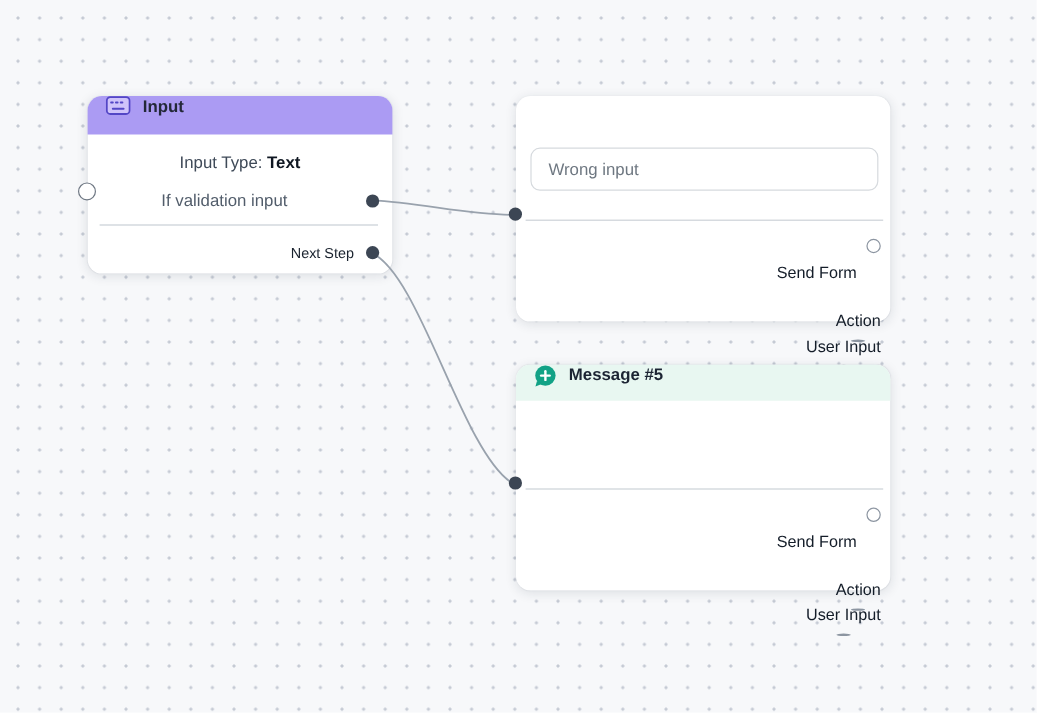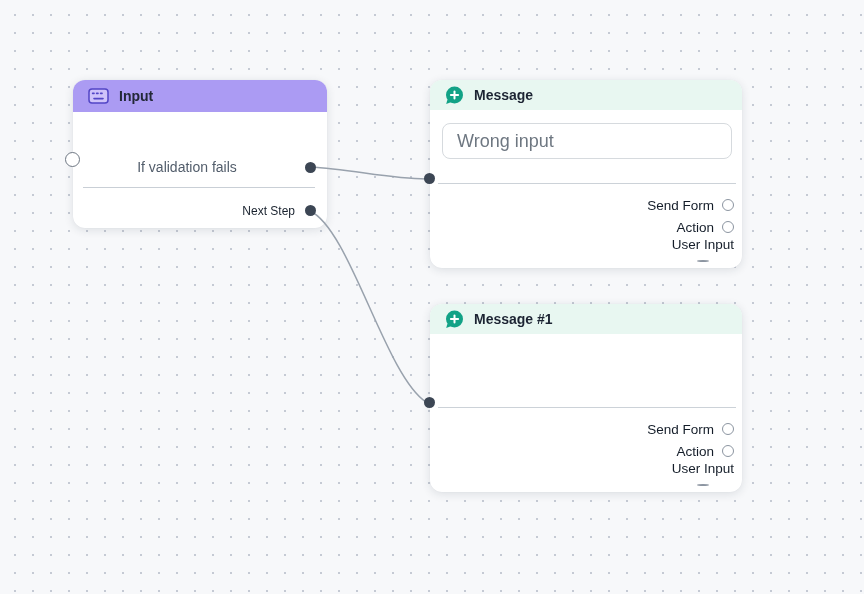--- a/index.html
+++ b/index.html
@@ -12,21 +12,21 @@
     background-image:radial-gradient(circle, #c5cad4 1.1px, transparent 1.5px);
     background-size:18px 18px;
     background-position:6px 6px;
   }
 
   .node {
     position:absolute; background:#ffffff; border-radius:12px;
     box-shadow:0 2px 10px rgba(28,39,60,.12), 0 0 1px rgba(28,39,60,.08);
   }
   .node-header {
-    display:flex; align-items:center; gap:10px;
+    display:flex; gap:10px;
     border-radius:12px 12px 0 0; padding:0 15px;
     font-size:14px; font-weight:bold; color:#1c2433;
   }
 
   
   .node-input { left:73px; top:80px; width:254px; height:148px; }
   .node-input .node-header { height:32px; background:#ab9bf3; color:#232838; }
   .row-center { position:absolute; left:0; width:100%; text-align:center; height:22px; line-height:22px; font-size:14px; }
   .row-type { top:44px; color:#3f4a58; }
   .row-type b { color:#0f1722; }
@@ -40,28 +40,28 @@
 
   
   .node-message { left:430px; width:312px; height:188px; }
   .node-msg1 { top:80px; }
   .node-msg2 { top:304px; }
   .node-message .node-header { height:30px; background:#e8f7f1; }
   .msg-input {
     position:absolute; left:12px; right:10px; top:43px; height:36px;
     background:#fff; border:1px solid #d6dade; border-radius:8px;
     display:flex; align-items:center; padding:17px 14px;
-    font-size:18px; color:#6e7781;
+    font-size:14px; color:#6e7781;
   }
   .node-message .divider { position:absolute; left:8px; right:6px; top:103px; height:1px; background:#ccd2d8; }
   .port-in { left:-6px; top:93px; }
   .out-row { position:absolute; right:8px; height:22px; display:flex; align-items:center; gap:8px; }
-  .out-row .out-label { font-size:13.5px; font-weight:500; color:#141d29; }
+  .out-row .out-label { font-size:13.5px; font-weight:500; color:#141d29;margin-top:44px; }
   .out-port { width:12px; height:12px; border-radius:50%; background:#fff; border:1.5px solid #8c95a1; }
-  .out-0 { top:114px; } .out-1 { top:136px; } .out-2 { top:157px;flex-direction:column; }
+  .out-0 { top:114px; } .out-1 { top:136px;flex-direction:column; } .out-2 { top:157px;flex-direction:column; }
 
   
   .edges { position:absolute; left:0; top:0; width:864px; height:594px; z-index:5; pointer-events:none; }
   .edges path { pointer-events:stroke; }
 
   .hdr-icon { display:inline-flex; flex:0 0 auto; }
 </style>
 </head>
 <body>
 
@@ -78,40 +78,32 @@
         <svg width="21" height="16" viewBox="0 0 21 16">
           <rect x="1" y="1" width="19" height="14" rx="3" fill="#cfc3fa" stroke="#5346c6" stroke-width="1.5"></rect>
           <line x1="4.6" y1="5.4" x2="6" y2="5.4" stroke="#5346c6" stroke-width="1.6" stroke-linecap="round"></line>
           <line x1="8.6" y1="5.4" x2="10" y2="5.4" stroke="#5346c6" stroke-width="1.6" stroke-linecap="round"></line>
           <line x1="12.6" y1="5.4" x2="14" y2="5.4" stroke="#5346c6" stroke-width="1.6" stroke-linecap="round"></line>
           <line x1="6" y1="10.6" x2="15" y2="10.6" stroke="#5346c6" stroke-width="1.6" stroke-linecap="round"></line>
         </svg>
       </span>
       <span>Input</span>
     </div>
-    <div class="row-center row-validation">If validation fails</div>
+    <div class="row-center row-type"><span>Input Type:</span>
+      <b>Text</b>
+    </div>
+    <div class="row-center row-validation">If validation input</div>
     <div class="divider"></div>
     <div class="row-next">Next Step</div>
     <div class="port-hollow-left"></div>
     <div class="port-dark" style="left:232px; top:82px;"></div>
     <div class="port-dark" style="left:232px; top:125px;"></div>
   </div>
 
   <div class="node node-message node-msg1">
-    <div class="node-header">
-      <span class="hdr-icon">
-        <svg width="19" height="19" viewBox="0 0 19 19">
-          <circle cx="9.5" cy="9" r="8.5" fill="#12a286"></circle>
-          <polygon points="2.5,13.5 1.2,18 6.5,16" fill="#12a286"></polygon>
-          <line x1="9.5" y1="5.4" x2="9.5" y2="12.6" stroke="#ffffff" stroke-width="2" stroke-linecap="round"></line>
-          <line x1="5.9" y1="9" x2="13.1" y2="9" stroke="#ffffff" stroke-width="2" stroke-linecap="round"></line>
-        </svg>
-      </span>
-      <span>Message</span>
-    </div>
     <div class="msg-input">Wrong input</div>
     <div class="port-dark port-in"></div>
     <div class="divider"></div>
     <div class="out-row out-0">
       <span class="out-label">Send Form</span>
       <span class="out-port"></span>
     </div>
     <div class="out-row out-1">
       <span class="out-label">Action</span>
       <span class="out-port"></span>
@@ -125,21 +117,21 @@
   <div class="node node-message node-msg2">
     <div class="node-header">
       <span class="hdr-icon">
         <svg width="19" height="19" viewBox="0 0 19 19">
           <circle cx="9.5" cy="9" r="8.5" fill="#12a286"></circle>
           <polygon points="2.5,13.5 1.2,18 6.5,16" fill="#12a286"></polygon>
           <line x1="9.5" y1="5.4" x2="9.5" y2="12.6" stroke="#ffffff" stroke-width="2" stroke-linecap="round"></line>
           <line x1="5.9" y1="9" x2="13.1" y2="9" stroke="#ffffff" stroke-width="2" stroke-linecap="round"></line>
         </svg>
       </span>
-      <span>Message #1</span>
+      <span>Message #5</span>
     </div>
     <div class="port-dark port-in"></div>
     <div class="divider"></div>
     <div class="out-row out-0">
       <span class="out-label">Send Form</span>
       <span class="out-port"></span>
     </div>
     <div class="out-row out-1">
       <span class="out-label">Action</span>
       <span class="out-port"></span>

